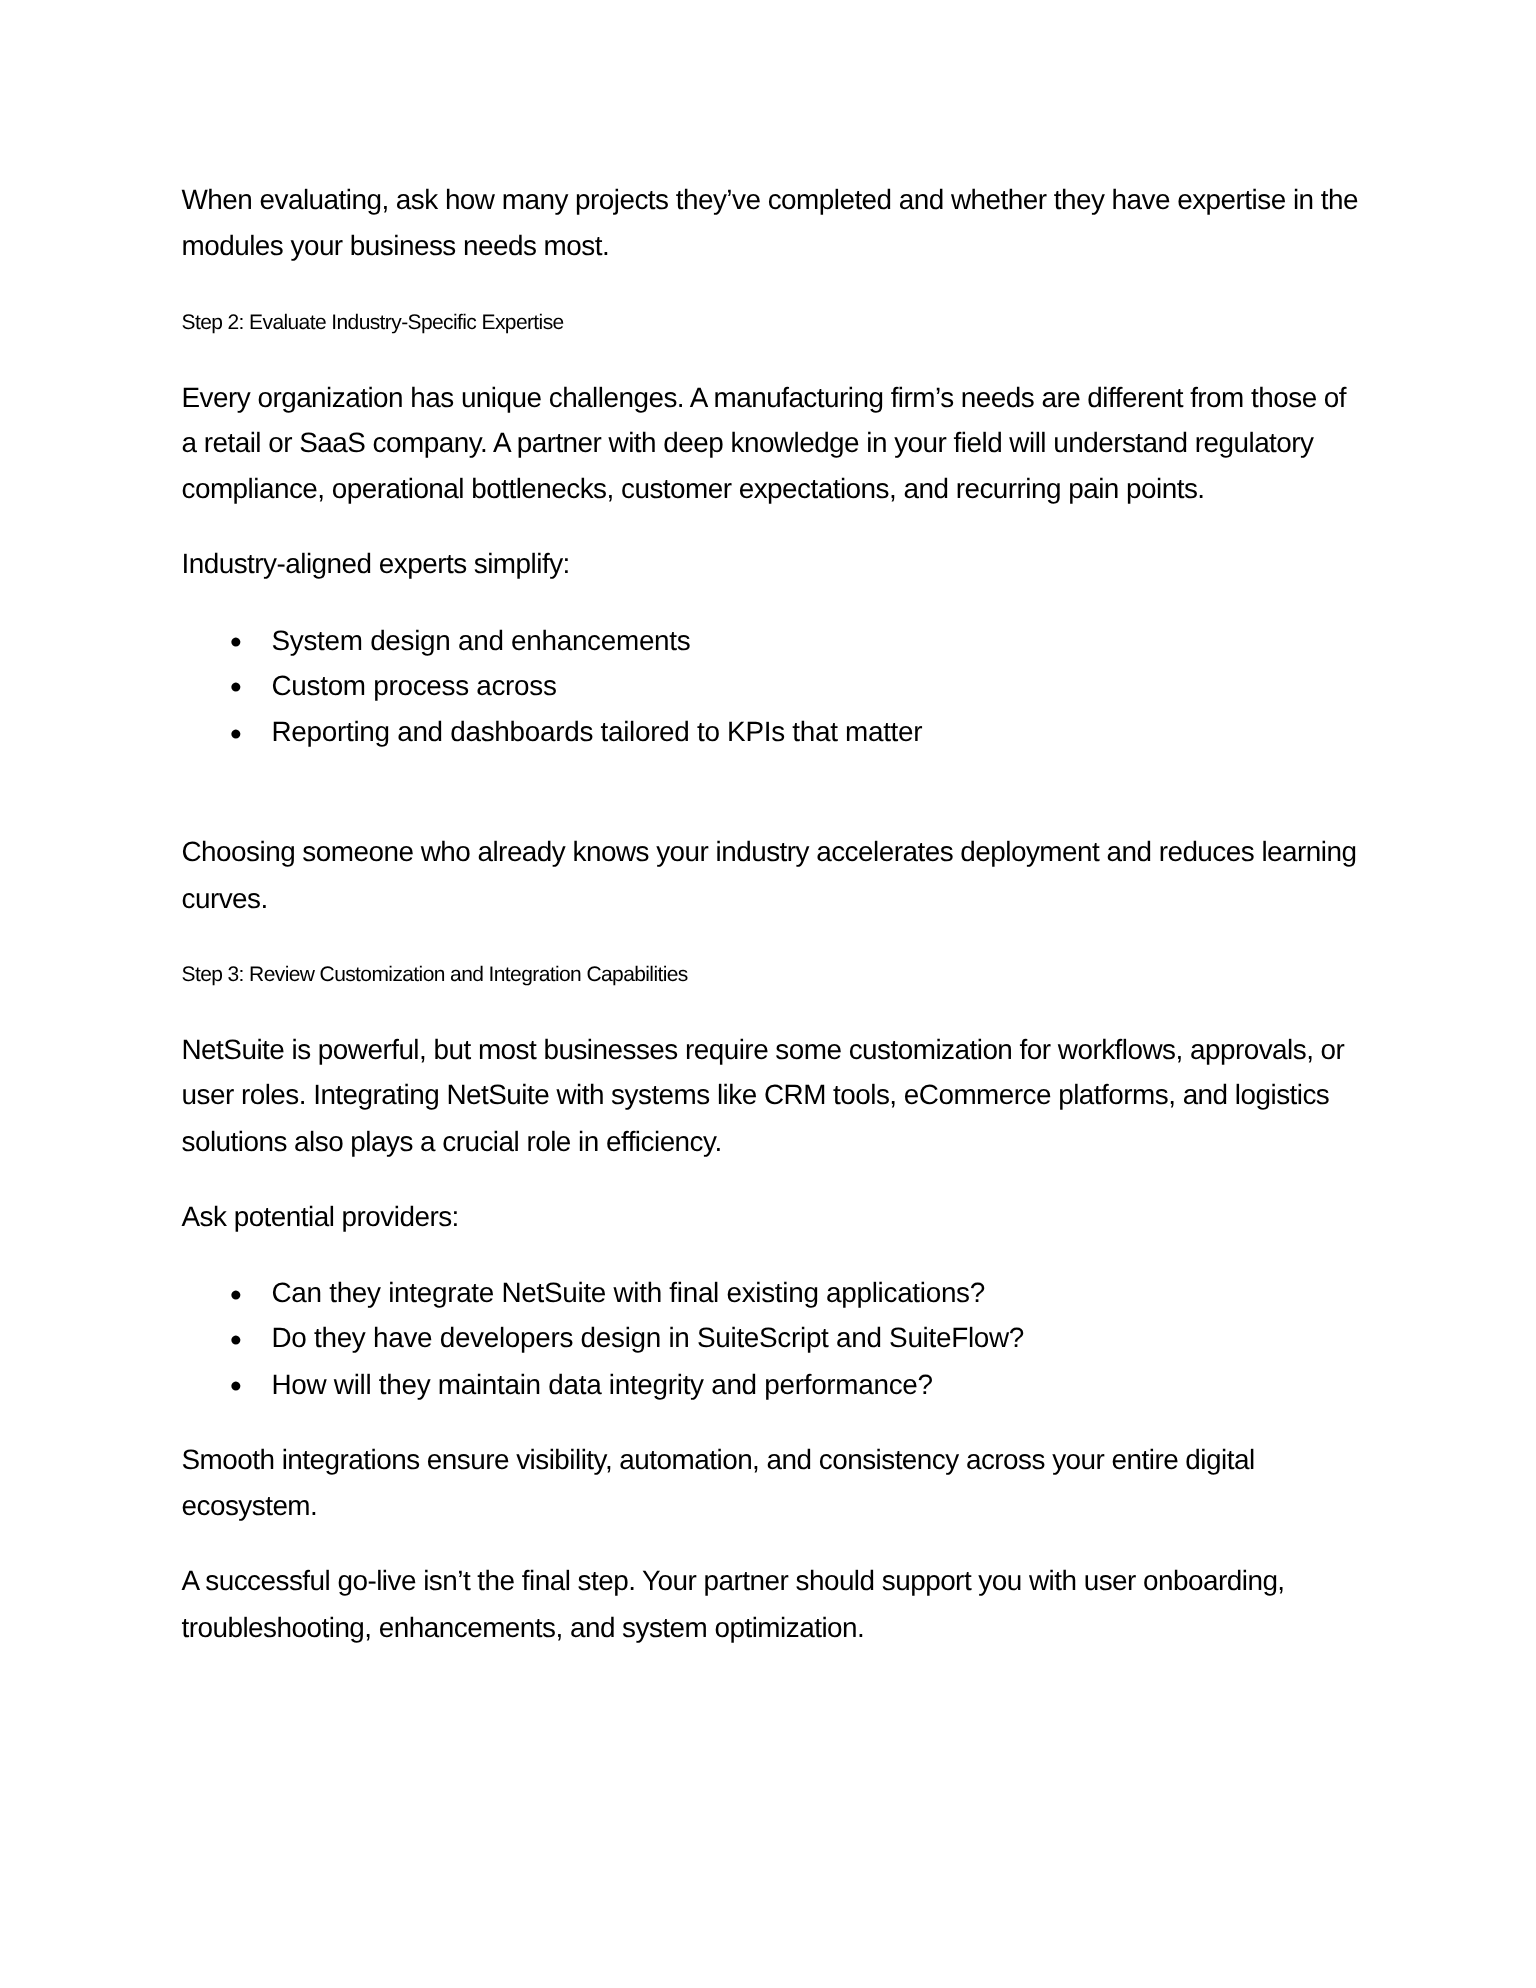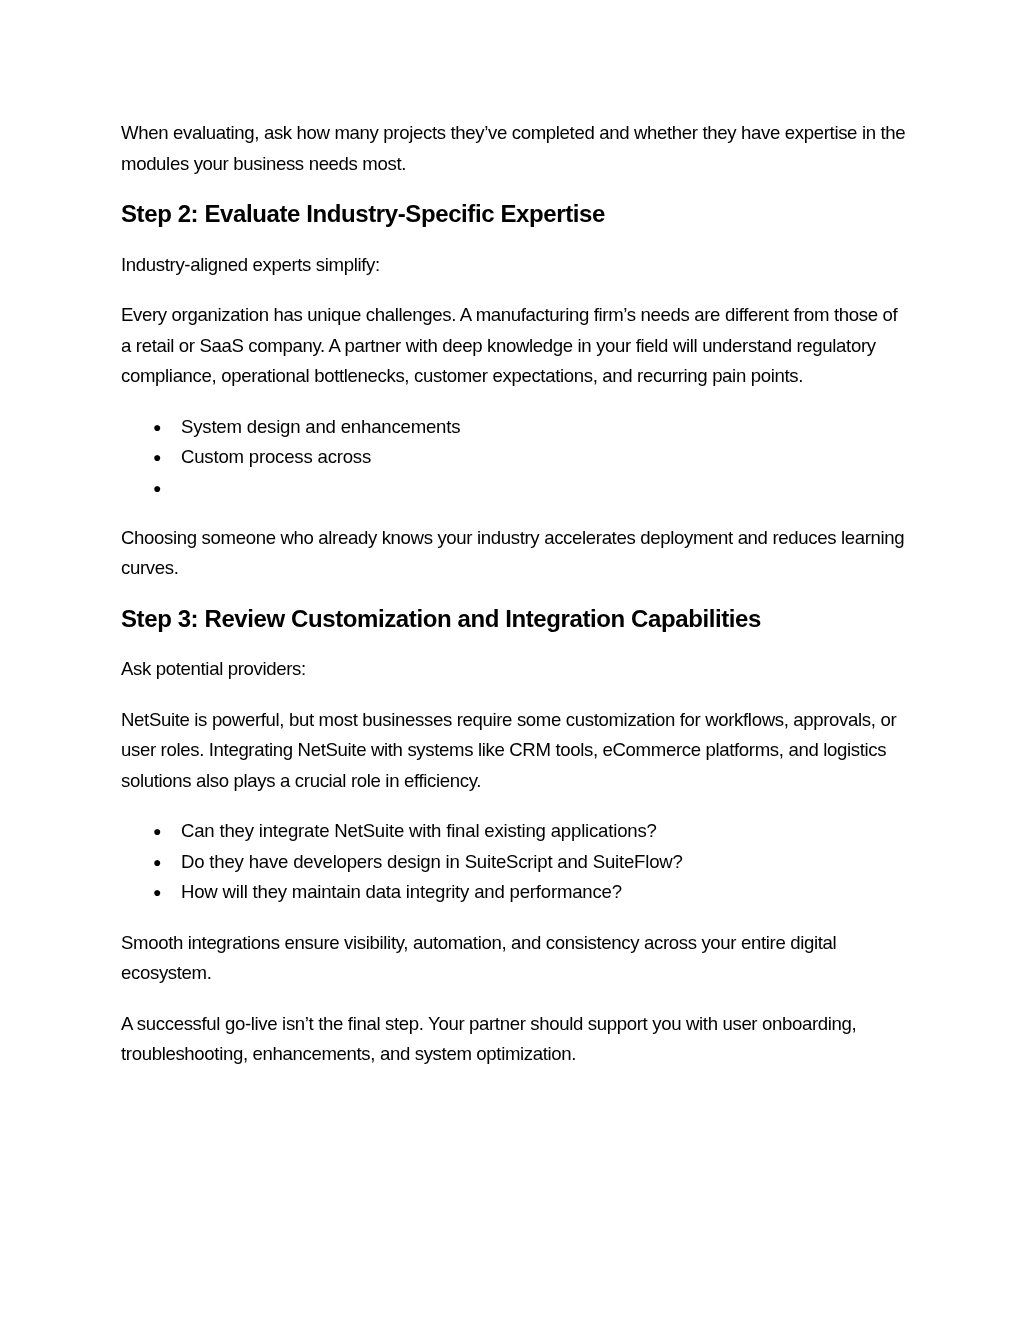--- a/index.html
+++ b/index.html
@@ -22,23 +22,23 @@
       width: 790px;
     }
     .para {
       font-size: 18.6px;
       line-height: 30.5px;
       margin: 0 0 20px 0;
       letter-spacing: -0.35px;
       word-spacing: 0px;
     }
     .heading {
-      font-size: 24px;
+      font-size: 14px;
       line-height: 30.5px;
-      font-weight: bold;
+      font-weight: normal;
       margin: 0 0 20px 0;
       letter-spacing: -0.4px;
     }
     ul.bullets {
       list-style: none;
       margin: 0 0 20px 0;
       padding: 0;
     }
     ul.bullets li {
       font-size: 18.6px;
@@ -58,47 +58,48 @@
     }
   </style>
 </head>
 <body>
 
 <div class="page">
   <p class="para">When evaluating, ask how many projects they’ve completed and whether they have expertise in the modules your business needs most.</p>
 
   <h3 class="heading">Step 2: Evaluate Industry-Specific Expertise</h3>
 
+  <p class="para">Every organization has unique challenges. A manufacturing firm’s needs are different from those of a retail or SaaS company. A partner with deep knowledge in your field will understand regulatory compliance, operational bottlenecks, customer expectations, and recurring pain points.</p>
+
   <p class="para">Industry-aligned experts simplify:</p>
-
-  <p class="para">Every organization has unique challenges. A manufacturing firm’s needs are different from those of a retail or SaaS company. A partner with deep knowledge in your field will understand regulatory compliance, operational bottlenecks, customer expectations, and recurring pain points.</p>
 
   <ul class="bullets">
     <li>
       <span class="bullet">●</span>
       <span>System design and enhancements</span>
     </li>
     <li>
       <span class="bullet">●</span>
       <span>Custom process across</span>
     </li>
     <li>
       <span class="bullet">●</span>
+      <span>Reporting and dashboards tailored to KPIs that matter</span>
     </li>
   </ul>
 
   <div class="spacer-extra"></div>
 
   <p class="para">Choosing someone who already knows your industry accelerates deployment and reduces learning curves.</p>
 
   <h3 class="heading">Step 3: Review Customization and Integration Capabilities</h3>
 
+  <p class="para">NetSuite is powerful, but most businesses require some customization for workflows, approvals, or user roles. Integrating NetSuite with systems like CRM tools, eCommerce platforms, and logistics solutions also plays a crucial role in efficiency.</p>
+
   <p class="para">Ask potential providers:</p>
-
-  <p class="para">NetSuite is powerful, but most businesses require some customization for workflows, approvals, or user roles. Integrating NetSuite with systems like CRM tools, eCommerce platforms, and logistics solutions also plays a crucial role in efficiency.</p>
 
   <ul class="bullets">
     <li>
       <span class="bullet">●</span>
       <span>Can they integrate NetSuite with final existing applications?</span>
     </li>
     <li>
       <span class="bullet">●</span>
       <span>Do they have developers design in SuiteScript and SuiteFlow?</span>
     </li>

